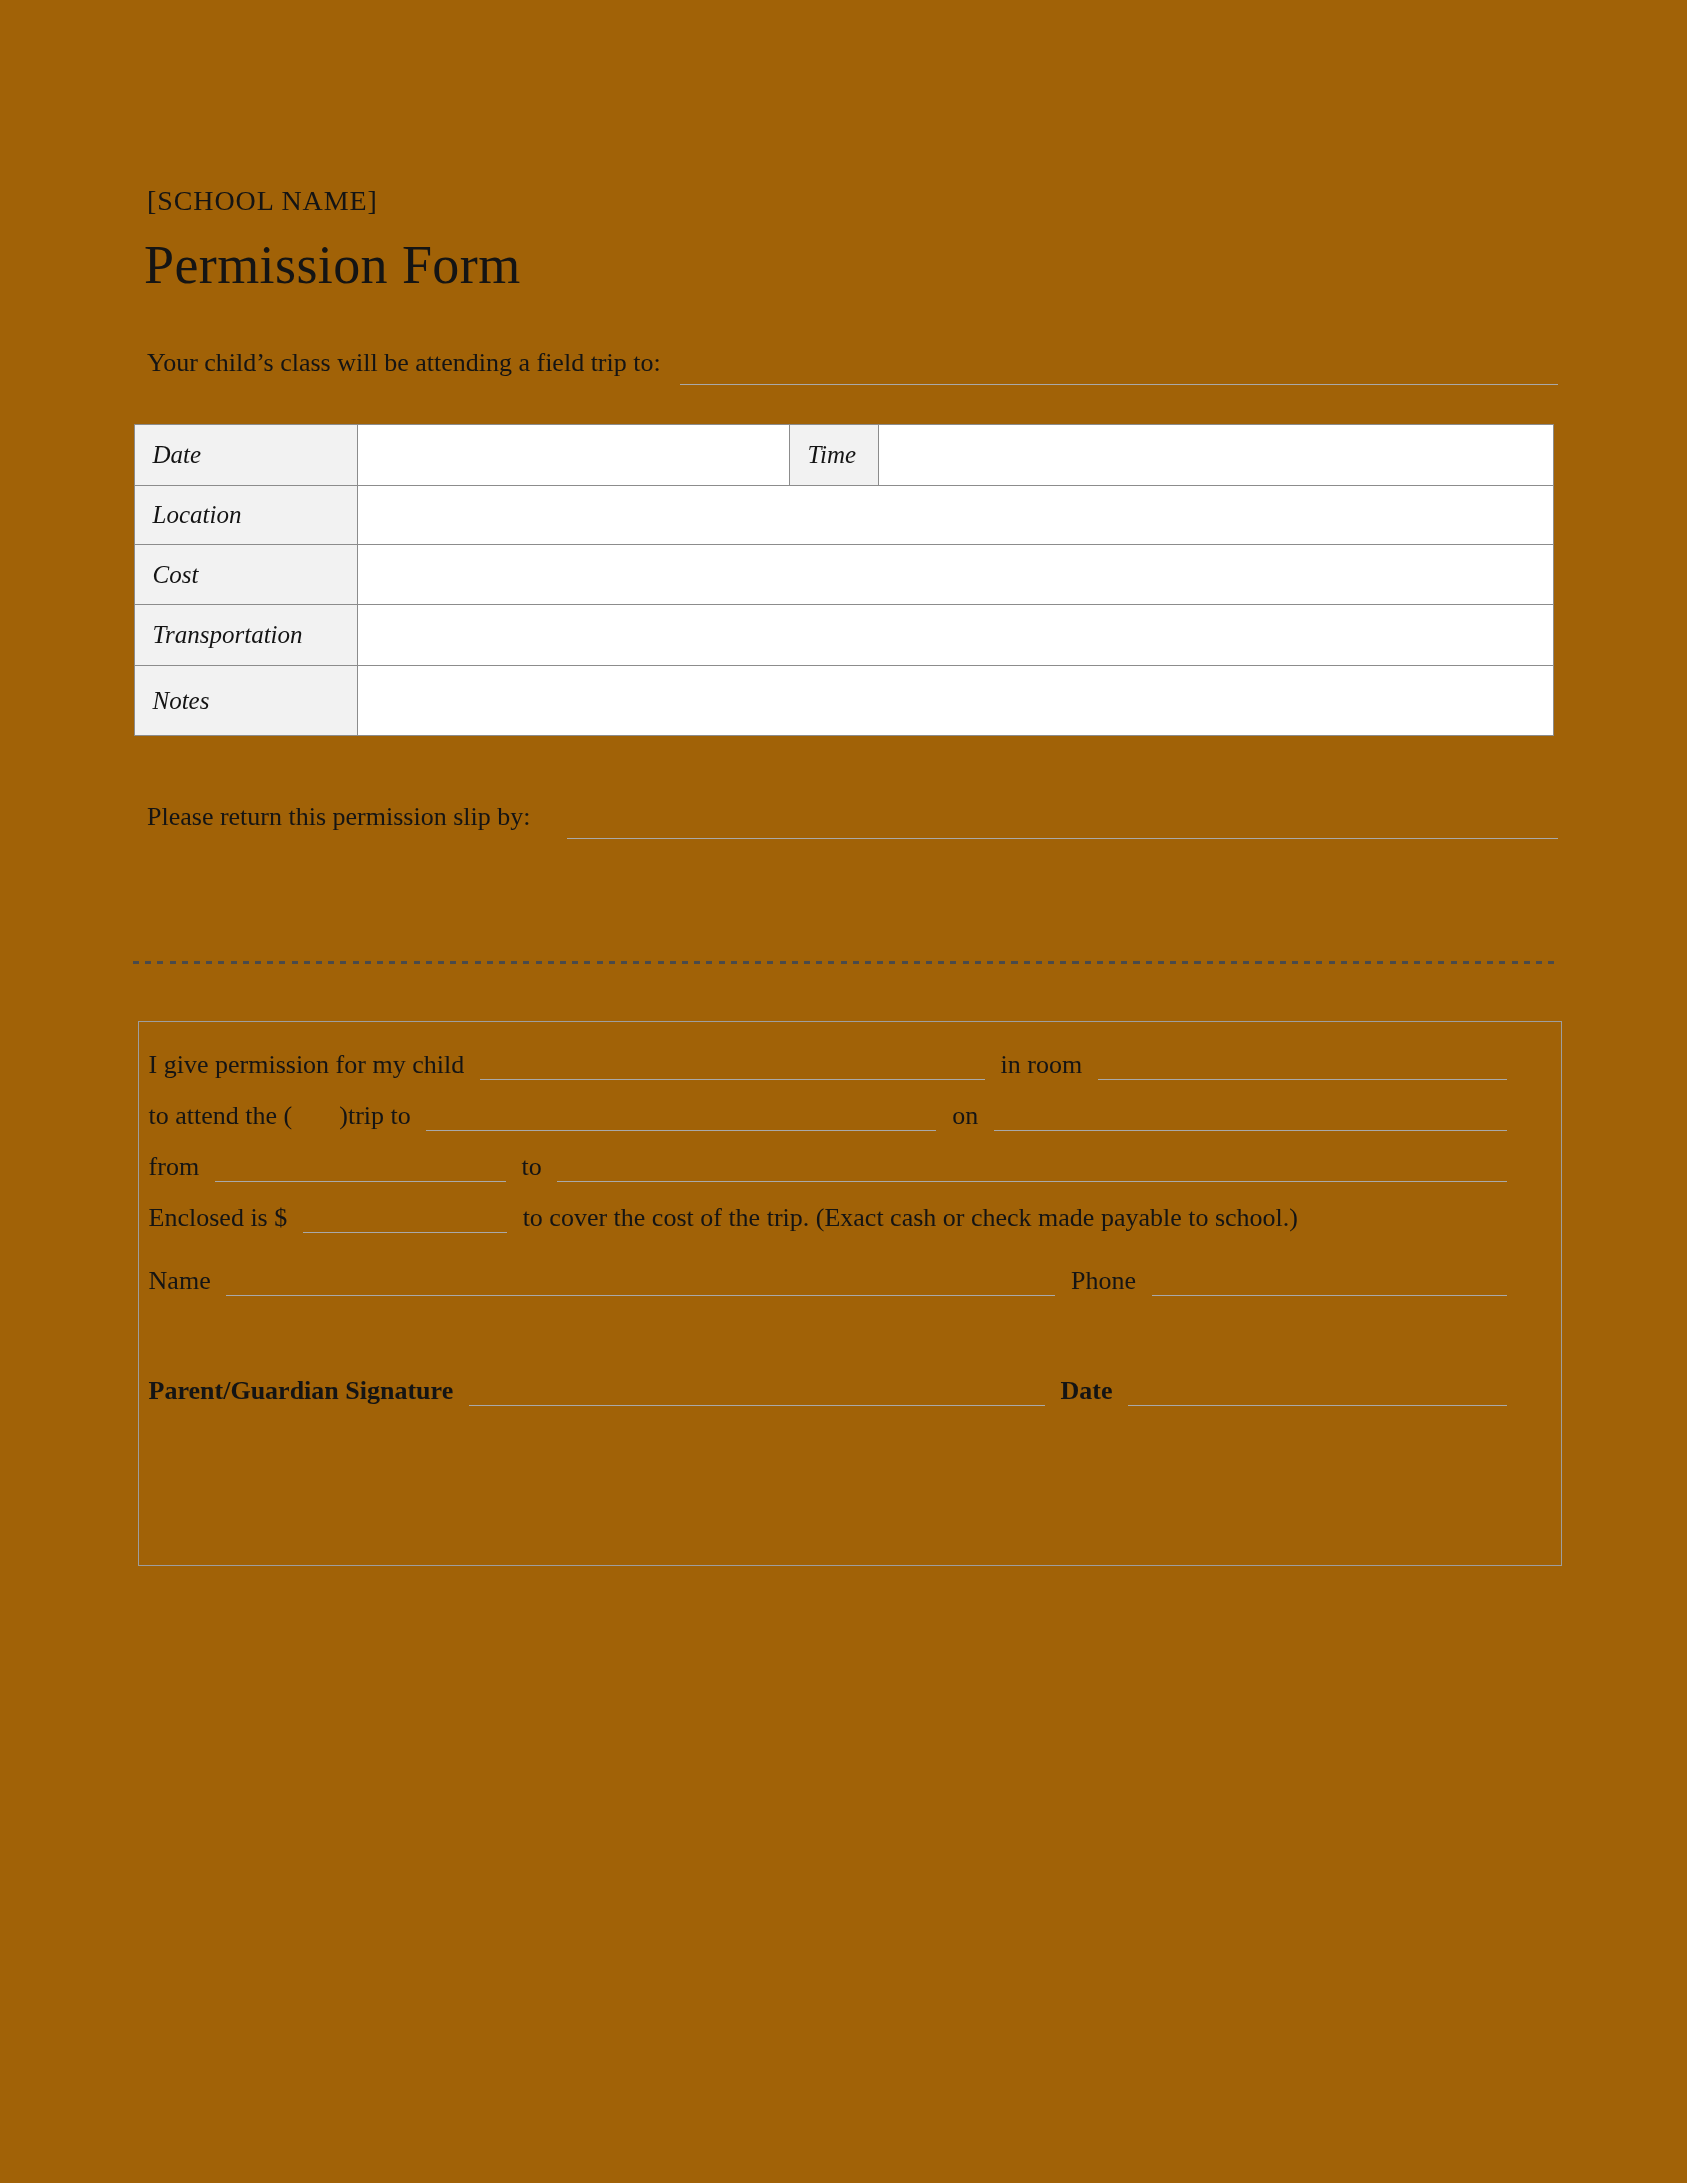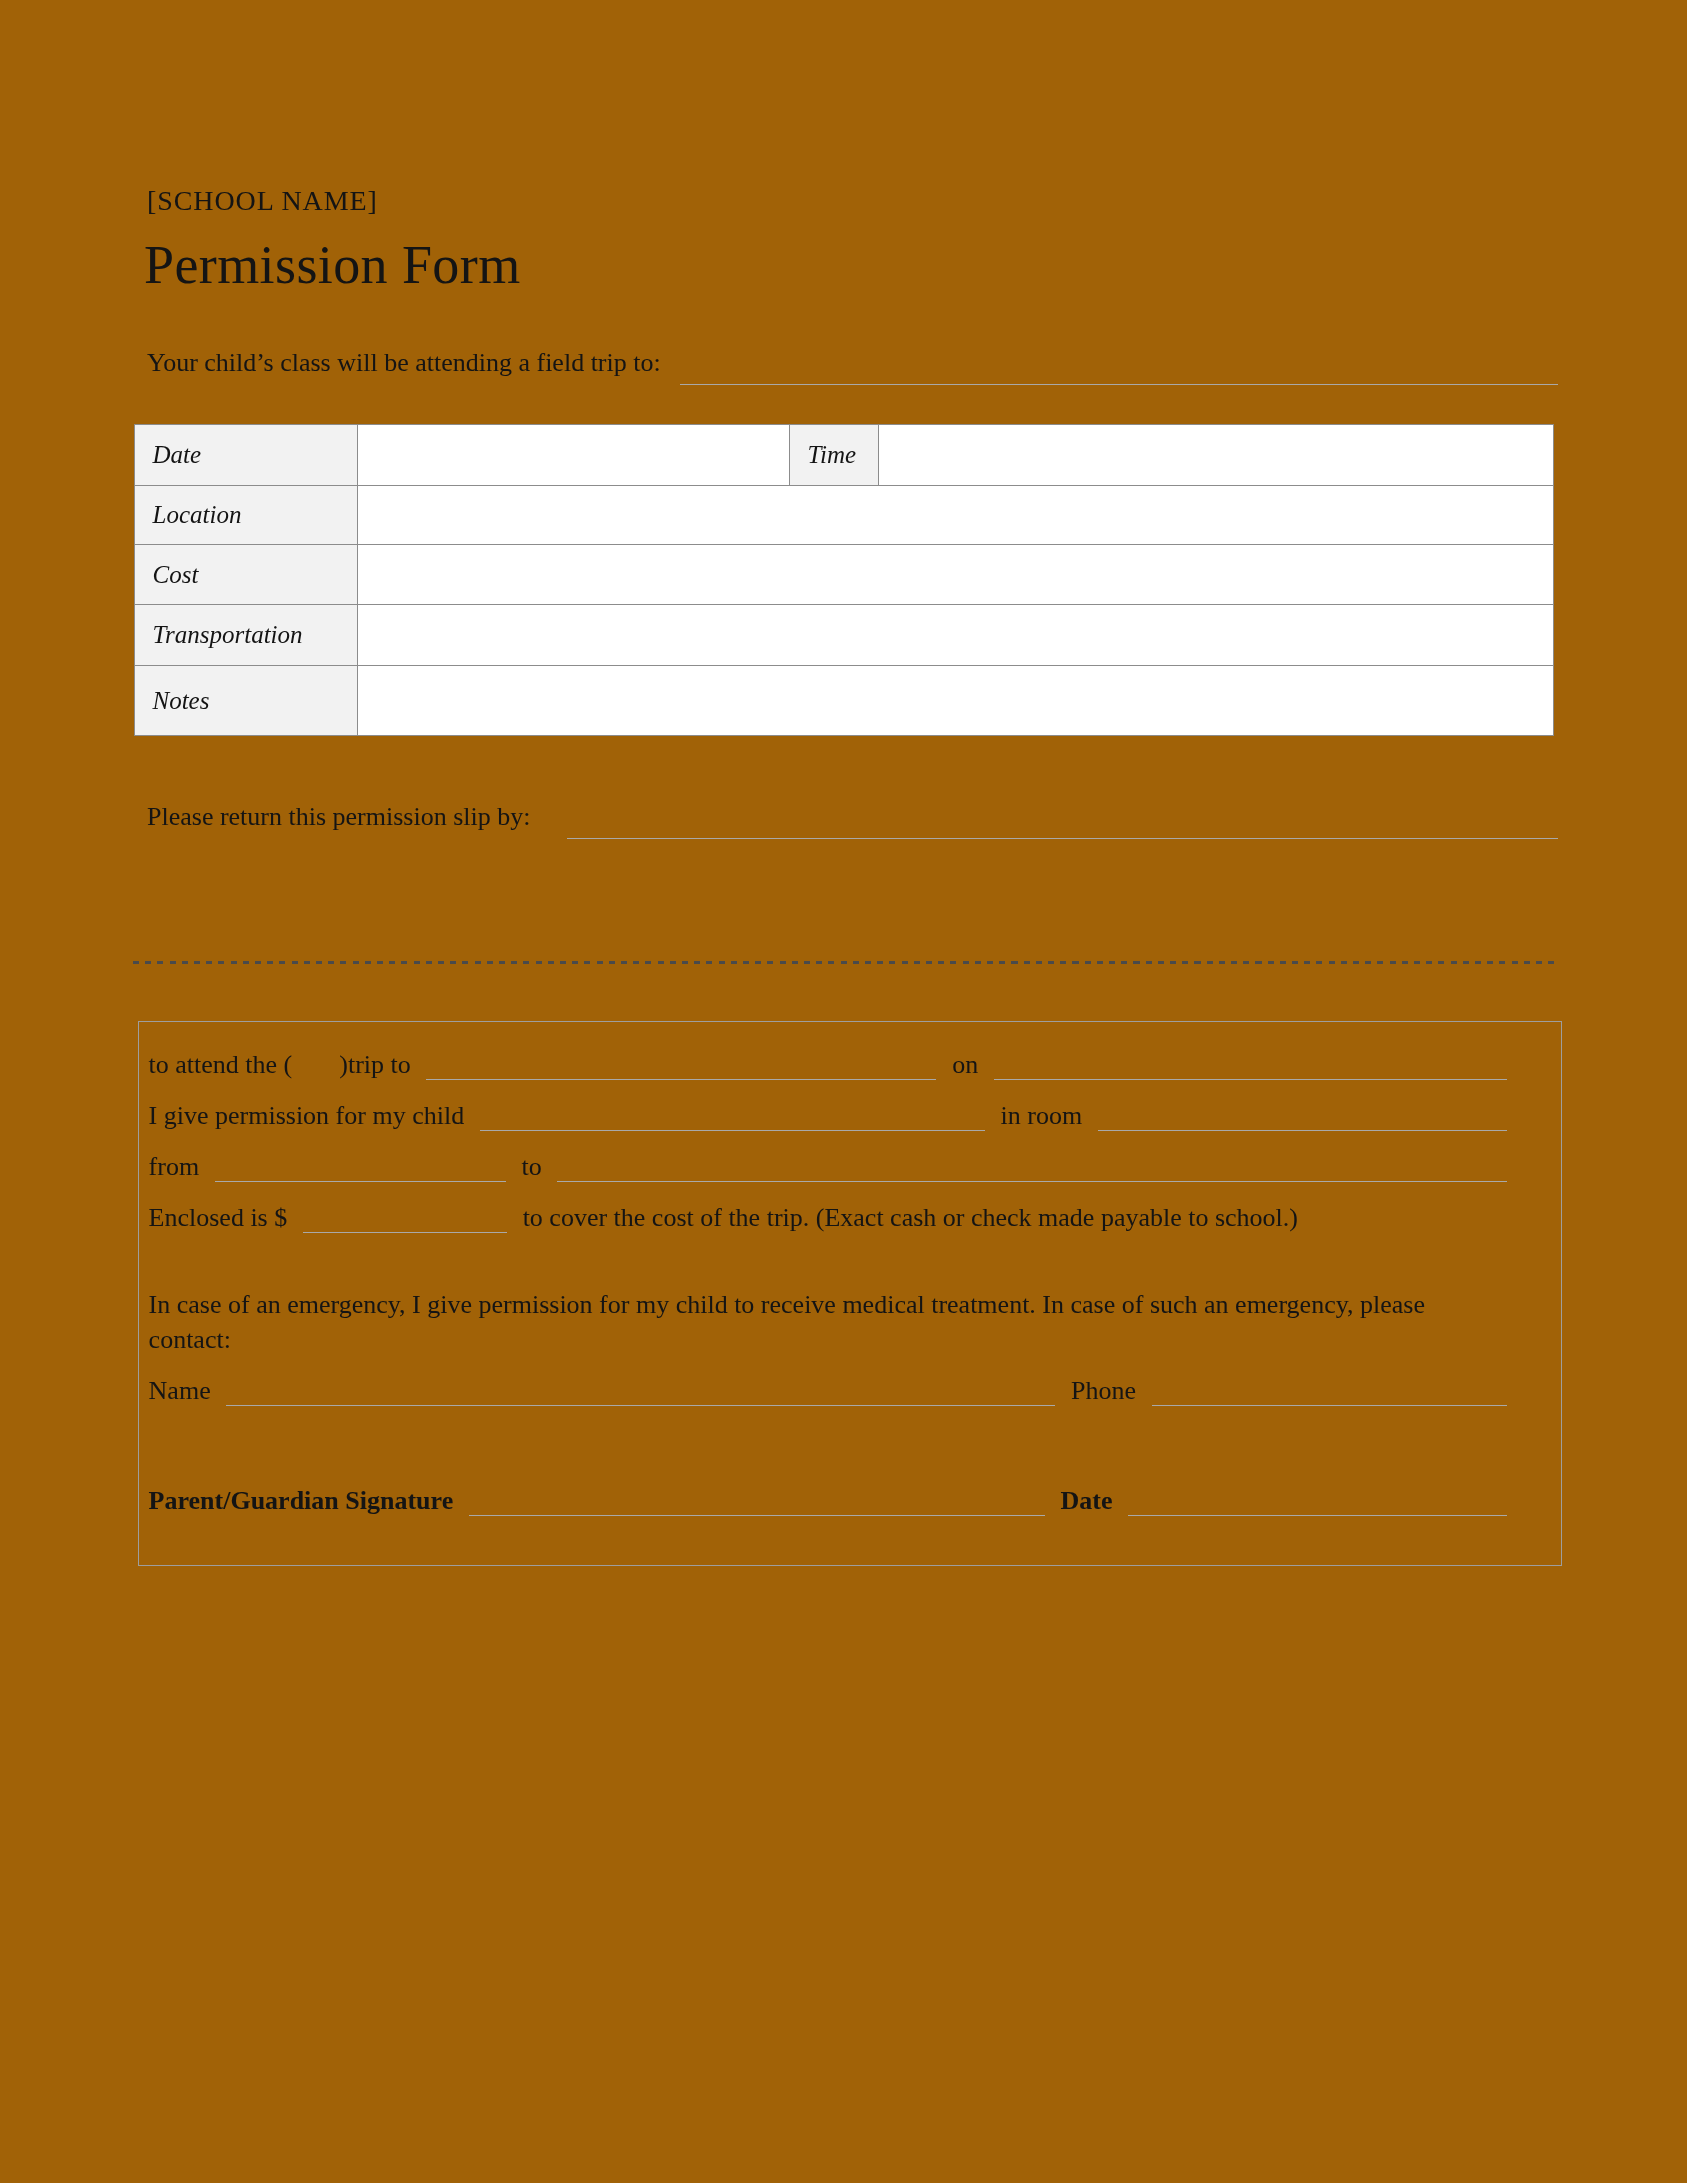--- a/index.html
+++ b/index.html
@@ -148,49 +148,48 @@
   <div class="fill-row return-row">
     <span>Please return this permission slip by:</span>
     <span class="blank grow gap-l42"></span>
   </div>
 
   <div class="cut-line"></div>
 
   <div class="slip-box">
 
     <div class="slip-line">
+      <span>I give permission for my child</span>
+      <span class="blank b578 gap18"></span>
+      <span>in room</span>
+      <span class="blank grow gap18"></span>
+    </div>
+
+    <div class="slip-line">
       <span>to attend the (</span>
       <span class="paren-gap"></span>
       <span>)trip to</span>
       <span class="blank b584 gap18"></span>
       <span>on</span>
       <span class="blank grow gap18"></span>
     </div>
 
     <div class="slip-line">
-      <span>I give permission for my child</span>
-      <span class="blank b578 gap18"></span>
-      <span>in room</span>
-      <span class="blank grow gap18"></span>
-    </div>
-
-    <div class="slip-line">
       <span>from</span>
       <span class="blank b333 gap18"></span>
       <span>to</span>
       <span class="blank grow gap18"></span>
     </div>
 
     <div class="slip-line">
       <span>Enclosed is $</span>
       <span class="blank b234 gap18"></span>
       <span>to cover the cost of the trip. (Exact cash or check made payable to school.)</span>
     </div>
 
-    <p class="emergency">In case of an emergency, I give permission for my child to receive medical treatment. In case of such an emergency, please contact:</p>
 
     <div class="contact-row">
       <span>Name</span>
       <span class="blank b949 gap18"></span>
       <span>Phone</span>
       <span class="blank grow gap18"></span>
     </div>
 
     <div class="sig-row">
       <span>Parent/Guardian Signature</span>

